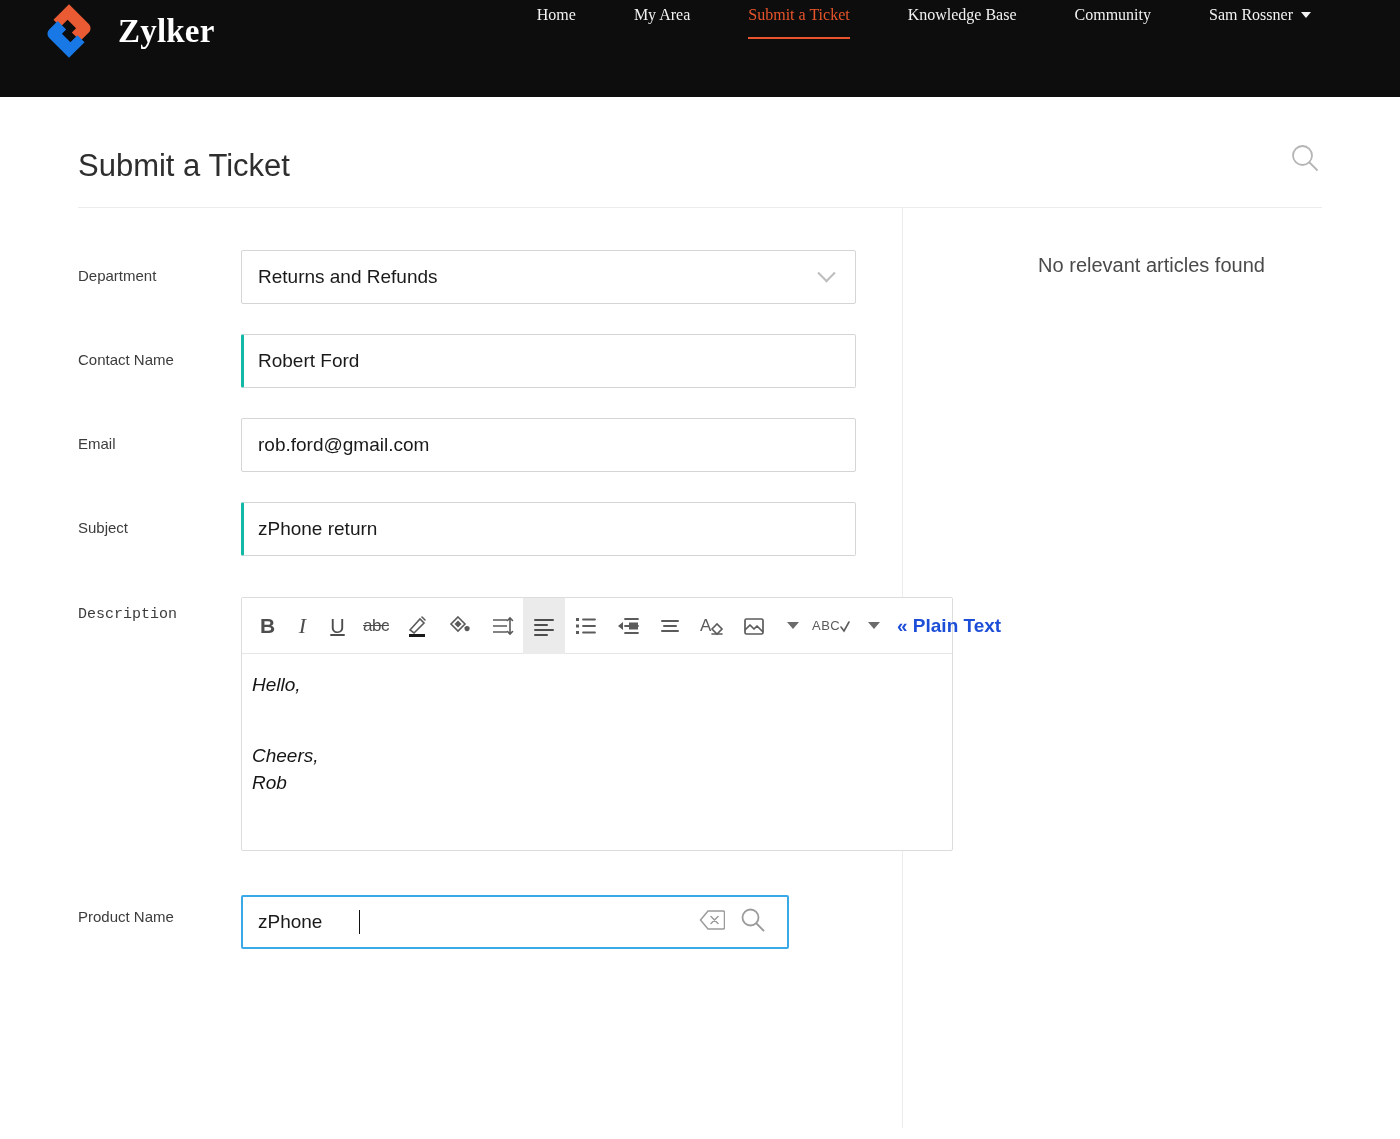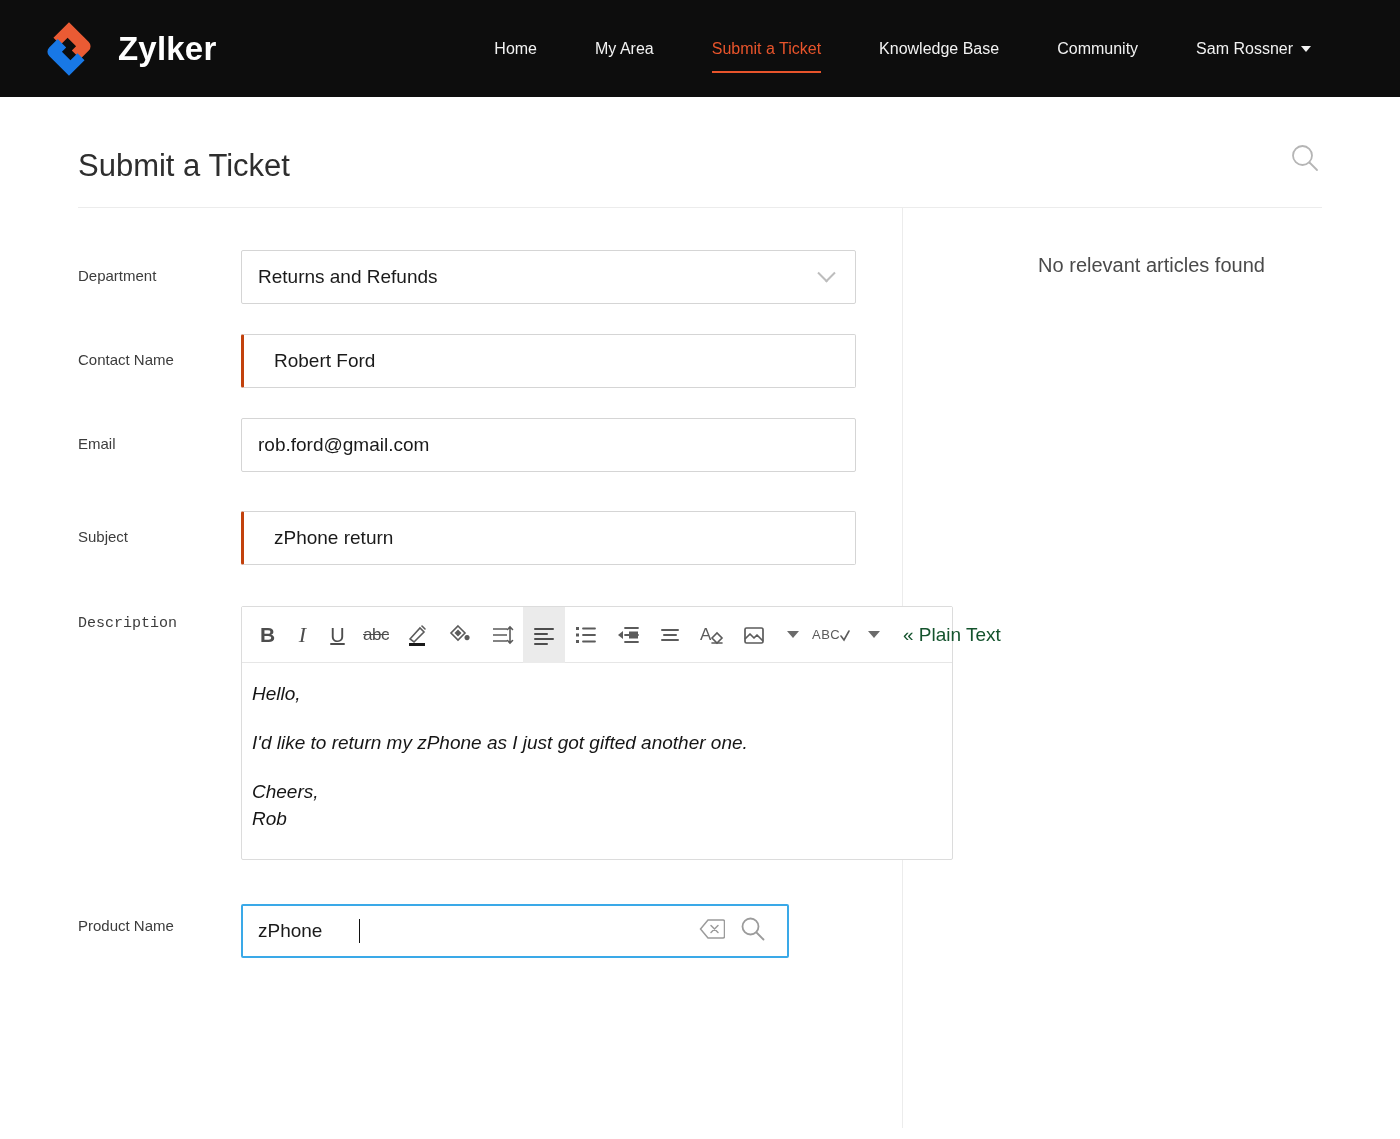--- a/index.html
+++ b/index.html
@@ -12,23 +12,24 @@
     font-family: "Liberation Sans", sans-serif;
     -webkit-font-smoothing: antialiased;
     overflow: hidden;
   }
 
   
   .topbar {
     height: 97px;
     background: #0d0d0d;
     display: flex;
-    align-items: center;
+    align-items: flex-start;
     padding: 0 0 0 38px;
     position: relative;
+    font-family: Liberation Serif, serif;
   }
   .brand { display: flex; align-items: center; gap: 18px; }
   .logo-mark { width: 62px; height: 62px; position: relative; }
   .brand-name {
     color: #ffffff;
     font-size: 33px;
     font-weight: bold;
     letter-spacing: 0.2px;
   }
 
@@ -122,21 +123,21 @@
     background: #ffffff;
     border-radius: 2px;
     display: flex;
     align-items: center;
     padding: 0 16px;
     font-size: 19px;
     color: #1a1a1a;
     position: relative;
     gap: 36px;
   }
-  .ctl.required { border-left: 3px solid #c2410c; padding-left: 30px; }
+  .ctl.required { border-left: 3px solid #14b8a6; padding-left: 14px; }
   .ctl.select { justify-content: space-between; }
   .chev {
     width: 13px; height: 13px;
     border-right: 2px solid #bdbdbd;
     border-bottom: 2px solid #bdbdbd;
     transform: rotate(45deg) translate(-3px,-3px);
     margin-right: 6px;
   }
   .ctl.focused {
     border: 2px solid #2bа; 
@@ -192,24 +193,25 @@
   .tb-letter.s { text-decoration: line-through; font-size: 17px; letter-spacing: -0.5px; }
   .tb-caret {
     width: 0; height: 0;
     border-left: 6px solid transparent;
     border-right: 6px solid transparent;
     border-top: 7px solid #6b6b6b;
   }
   .tb-sep { width: 6px; }
   .plain-text {
     font-size: 19px;
-    color: #14532d;
-    margin-left: 12px;
+    color: #1d4ed8;
+    margin-left: 6px;
     white-space: nowrap;
     cursor: pointer;
+    font-weight: bold;
   }
   .abc-btn {
     font-size: 14px;
     color: #555;
     letter-spacing: 0.5px;
     width: 46px;
   }
   .editor-body {
     min-height: 196px;
     padding: 18px 20px 20px 10px;
@@ -286,21 +288,21 @@
 
     <div class="row" style="margin-top:27px">
       <div class="label">Email</div>
       <div class="field">
         <div class="ctl">
           <span>rob.ford@gmail.com</span>
         </div>
       </div>
     </div>
 
-    <div class="row" style="margin-top:39px">
+    <div class="row" style="margin-top:30px">
       <div class="label">Subject</div>
       <div class="field">
         <div class="ctl required">
           <span>zPhone return</span>
         </div>
       </div>
     </div>
 
     <div class="row desc-row" style="margin-top:41px">
       <div class="label">Description</div>
@@ -398,21 +400,20 @@
             <span class="tb-btn">
                 <i class="tb-caret"></i>
               </span>
 
             <span class="plain-text">« Plain Text</span>
           </div>
 
           <div class="editor-body">
             <p>Hello,</p>
             <div class="gap"></div>
-            <p>I'd like to return my zPhone as I just got gifted another one.</p>
             <div class="gap"></div>
             <p>Cheers,</p>
             <p>Rob</p>
           </div>
 
         </div>
       </div>
     </div>
 
     <div class="row product-row">

